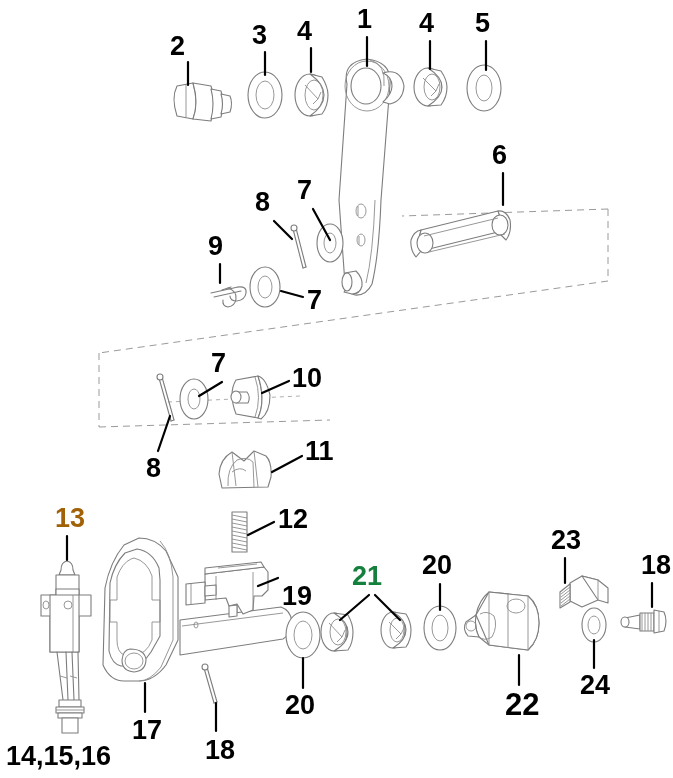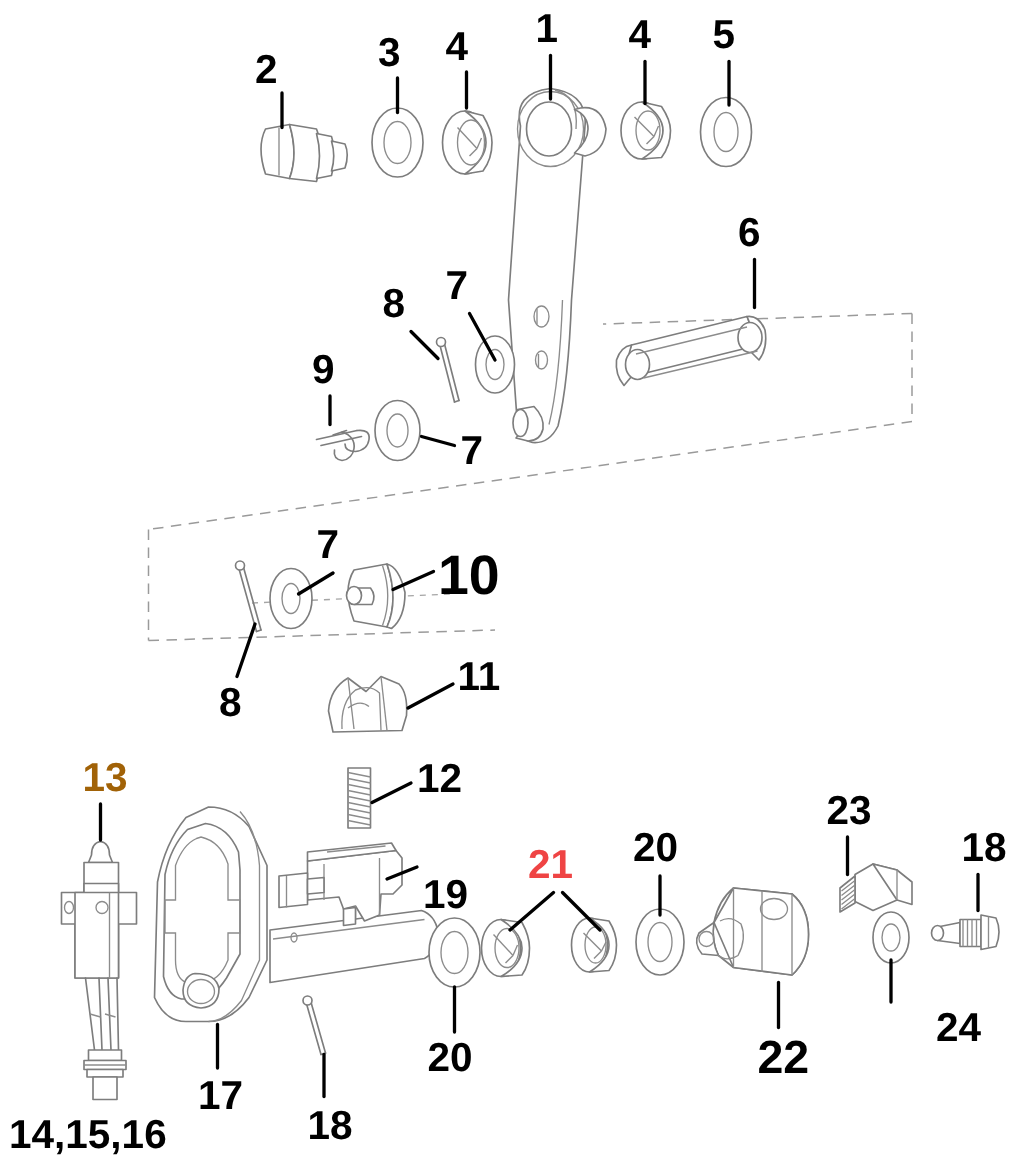--- a/index.html
+++ b/index.html
@@ -327,30 +327,30 @@
       <div class="callout" style="left: 357px; top: 6px; font-size: 27px; color: rgb(0, 0, 0);">1</div>
       <div class="callout" style="left: 419px; top: 10px; font-size: 27px; color: rgb(0, 0, 0);">4</div>
       <div class="callout" style="left: 475px; top: 10px; font-size: 27px; color: rgb(0, 0, 0);">5</div>
       <div class="callout" style="left: 492px; top: 142px; font-size: 27px; color: rgb(0, 0, 0);">6</div>
       <div class="callout" style="left: 297px; top: 177px; font-size: 27px; color: rgb(0, 0, 0);">7</div>
       <div class="callout" style="left: 255px; top: 189px; font-size: 27px; color: rgb(0, 0, 0);">8</div>
       <div class="callout" style="left: 208px; top: 233px; font-size: 27px; color: rgb(0, 0, 0);">9</div>
       <div class="callout" style="left: 307px; top: 287px; font-size: 27px; color: rgb(0, 0, 0);">7</div>
       <div class="callout" style="left: 211px; top: 350px; font-size: 27px; color: rgb(0, 0, 0);">7</div>
       <div class="callout" style="left: 146px; top: 455px; font-size: 27px; color: rgb(0, 0, 0);">8</div>
-      <div class="callout" style="left: 292px; top: 365px; font-size: 37px; color: rgb(0, 0, 0);">10</div>
+      <div class="callout" style="left: 292px; top: 365px; font-size: 27px; color: rgb(0, 0, 0);">10</div>
       <div class="callout" style="left: 305px; top: 438px; font-size: 27px; color: rgb(0, 0, 0);">11</div>
       <div class="callout" style="left: 278px; top: 506px; font-size: 27px; color: rgb(0, 0, 0);">12</div>
       <div class="callout" style="left: 55px; top: 505px; font-size: 27px; color: #a16207;">13</div>
       <div class="callout" style="left: 6px; top: 743px; font-size: 27px; color: rgb(0, 0, 0);">14,15,16</div>
       <div class="callout" style="left: 132px; top: 717px; font-size: 27px; color: rgb(0, 0, 0);">17</div>
       <div class="callout" style="left: 205px; top: 737px; font-size: 27px; color: rgb(0, 0, 0);">18</div>
       <div class="callout" style="left: 282px; top: 583px; font-size: 27px; color: rgb(0, 0, 0);">19</div>
       <div class="callout" style="left: 285px; top: 692px; font-size: 27px; color: rgb(0, 0, 0);">20</div>
       <div class="callout" style="left: 422px; top: 552px; font-size: 27px; color: rgb(0, 0, 0);">20</div>
-      <div class="callout" style="left: 352px; top: 563px; font-size: 27px; color: #ef4444;">21</div>
+      <div class="callout" style="left: 352px; top: 563px; font-size: 27px; color: #15803d;">21</div>
       <div class="callout" style="left: 505px; top: 689px; font-size: 31px; color: rgb(0, 0, 0);">22</div>
       <div class="callout" style="left: 551px; top: 527px; font-size: 27px; color: rgb(0, 0, 0);">23</div>
-      <div class="callout" style="left: 580px; top: 672px; font-size: 27px; color: rgb(0, 0, 0); margin-left: 44px;">24</div>
+      <div class="callout" style="left: 580px; top: 672px; font-size: 27px; color: rgb(0, 0, 0);">24</div>
       <div class="callout" style="left: 641px; top: 552px; font-size: 27px; color: rgb(0, 0, 0);">18</div>
     </div>
 
 </div>
 
 </body></html>

